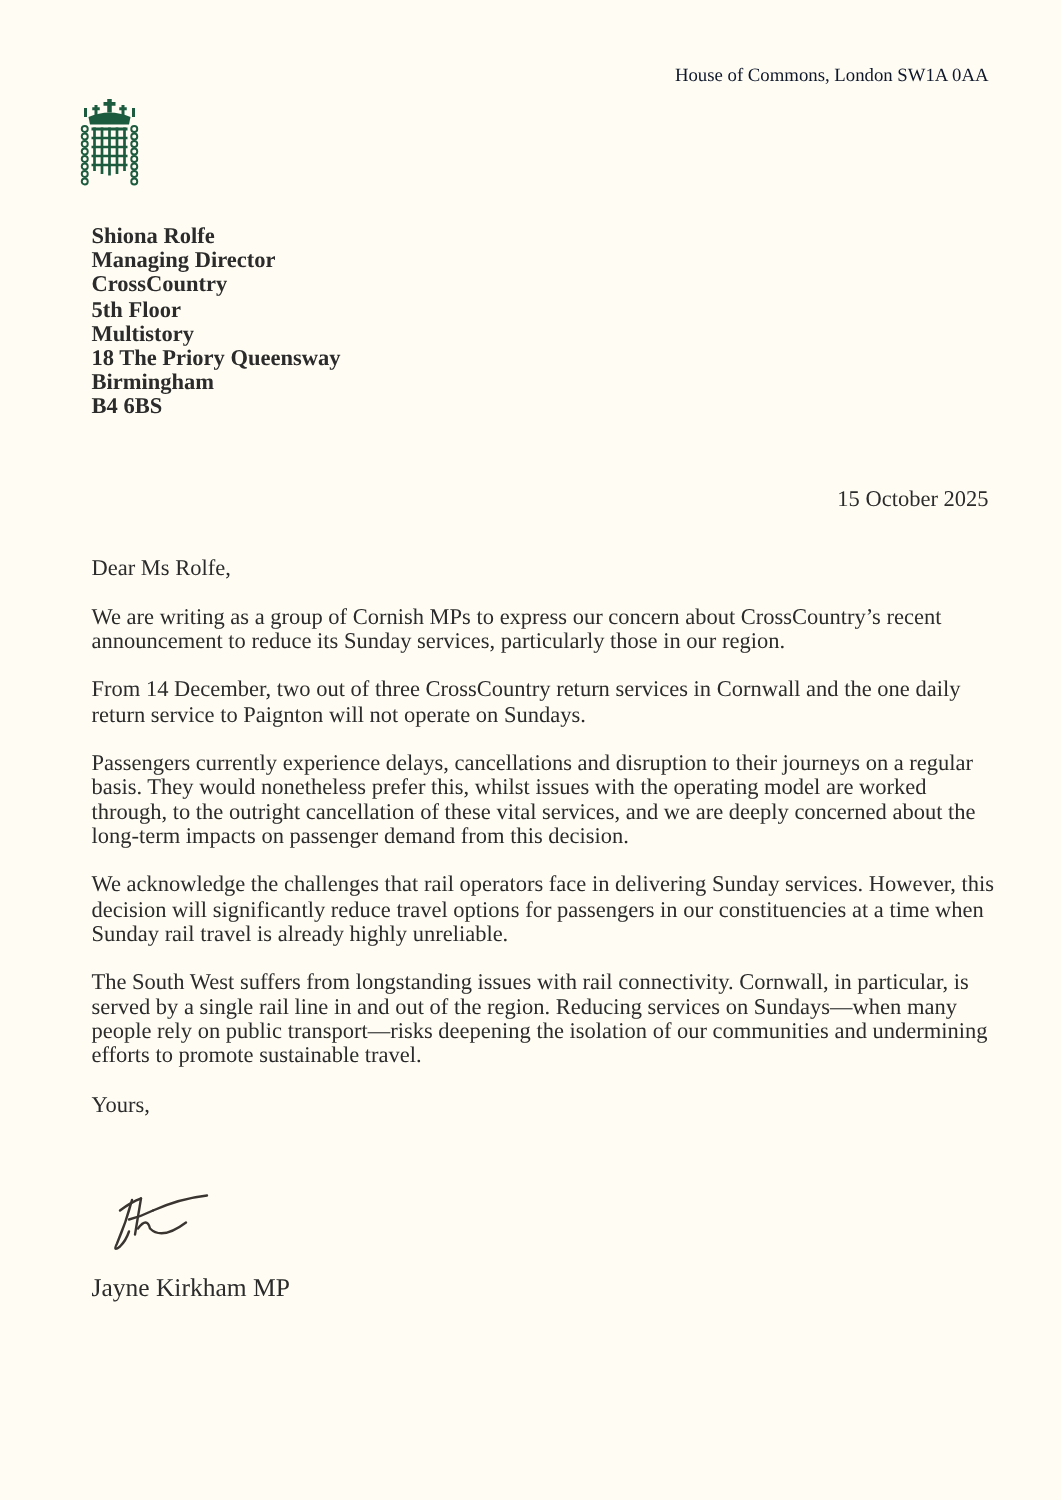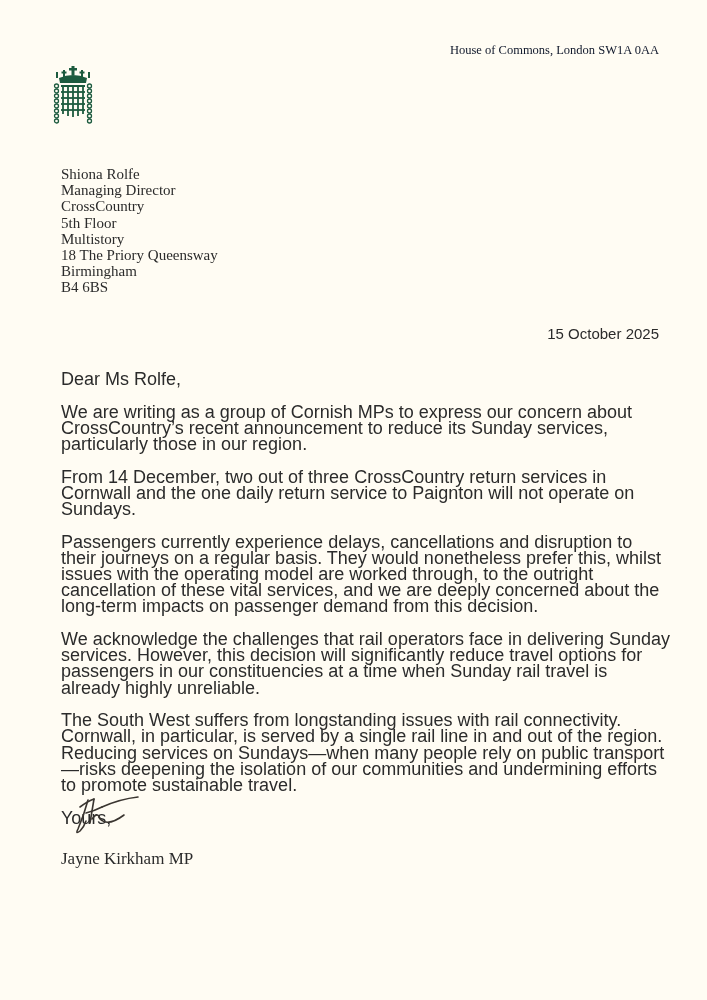--- a/index.html
+++ b/index.html
@@ -11,33 +11,33 @@
     position: relative;
     overflow: hidden;
   }
   .letterhead-address {
     position: absolute; top: 43px; right: 48px;
     font-family: "Liberation Serif", serif;
     font-size: 12.5px; color: #0f172a;
   }
   .crest { position: absolute; left: 53px; top: 64px; width: 40px; height: 62px; }
   .recipient {
-    position: absolute; left: 61px; top: 166px;
+    position: absolute; left: 61px; top: 150px;
     font-family: "Liberation Serif", serif;
-    font-size: 15px; line-height: 16.2px;
+    font-size: 15px; line-height: 16.2px; font-weight: bold;
   }
   .date {
     position: absolute; right: 48px; top: 325px;
-    font-family: Liberation Sans, sans-serif;
+    font-family: Liberation Serif, serif;
     font-size: 15px;
   }
   .body {
     position: absolute; left: 61px; top: 371px; width: 610px;
-    font-family: Liberation Sans, sans-serif;
-    font-size: 18px; line-height: 16.2px;
+    font-family: Liberation Serif, serif;
+    font-size: 15px; line-height: 16.2px;
   }
   .body p { margin: 0 0 16.4px 0; }
   .salutation { margin-bottom: 16.4px; }
   .signature { position: absolute; left: 72px; top: 793px; width: 72px; height: 46px; }
   .signatory {
     position: absolute; left: 61px; top: 849px;
     font-family: "Liberation Serif", serif; font-size: 17px;
   }
 </style>
 </head>

